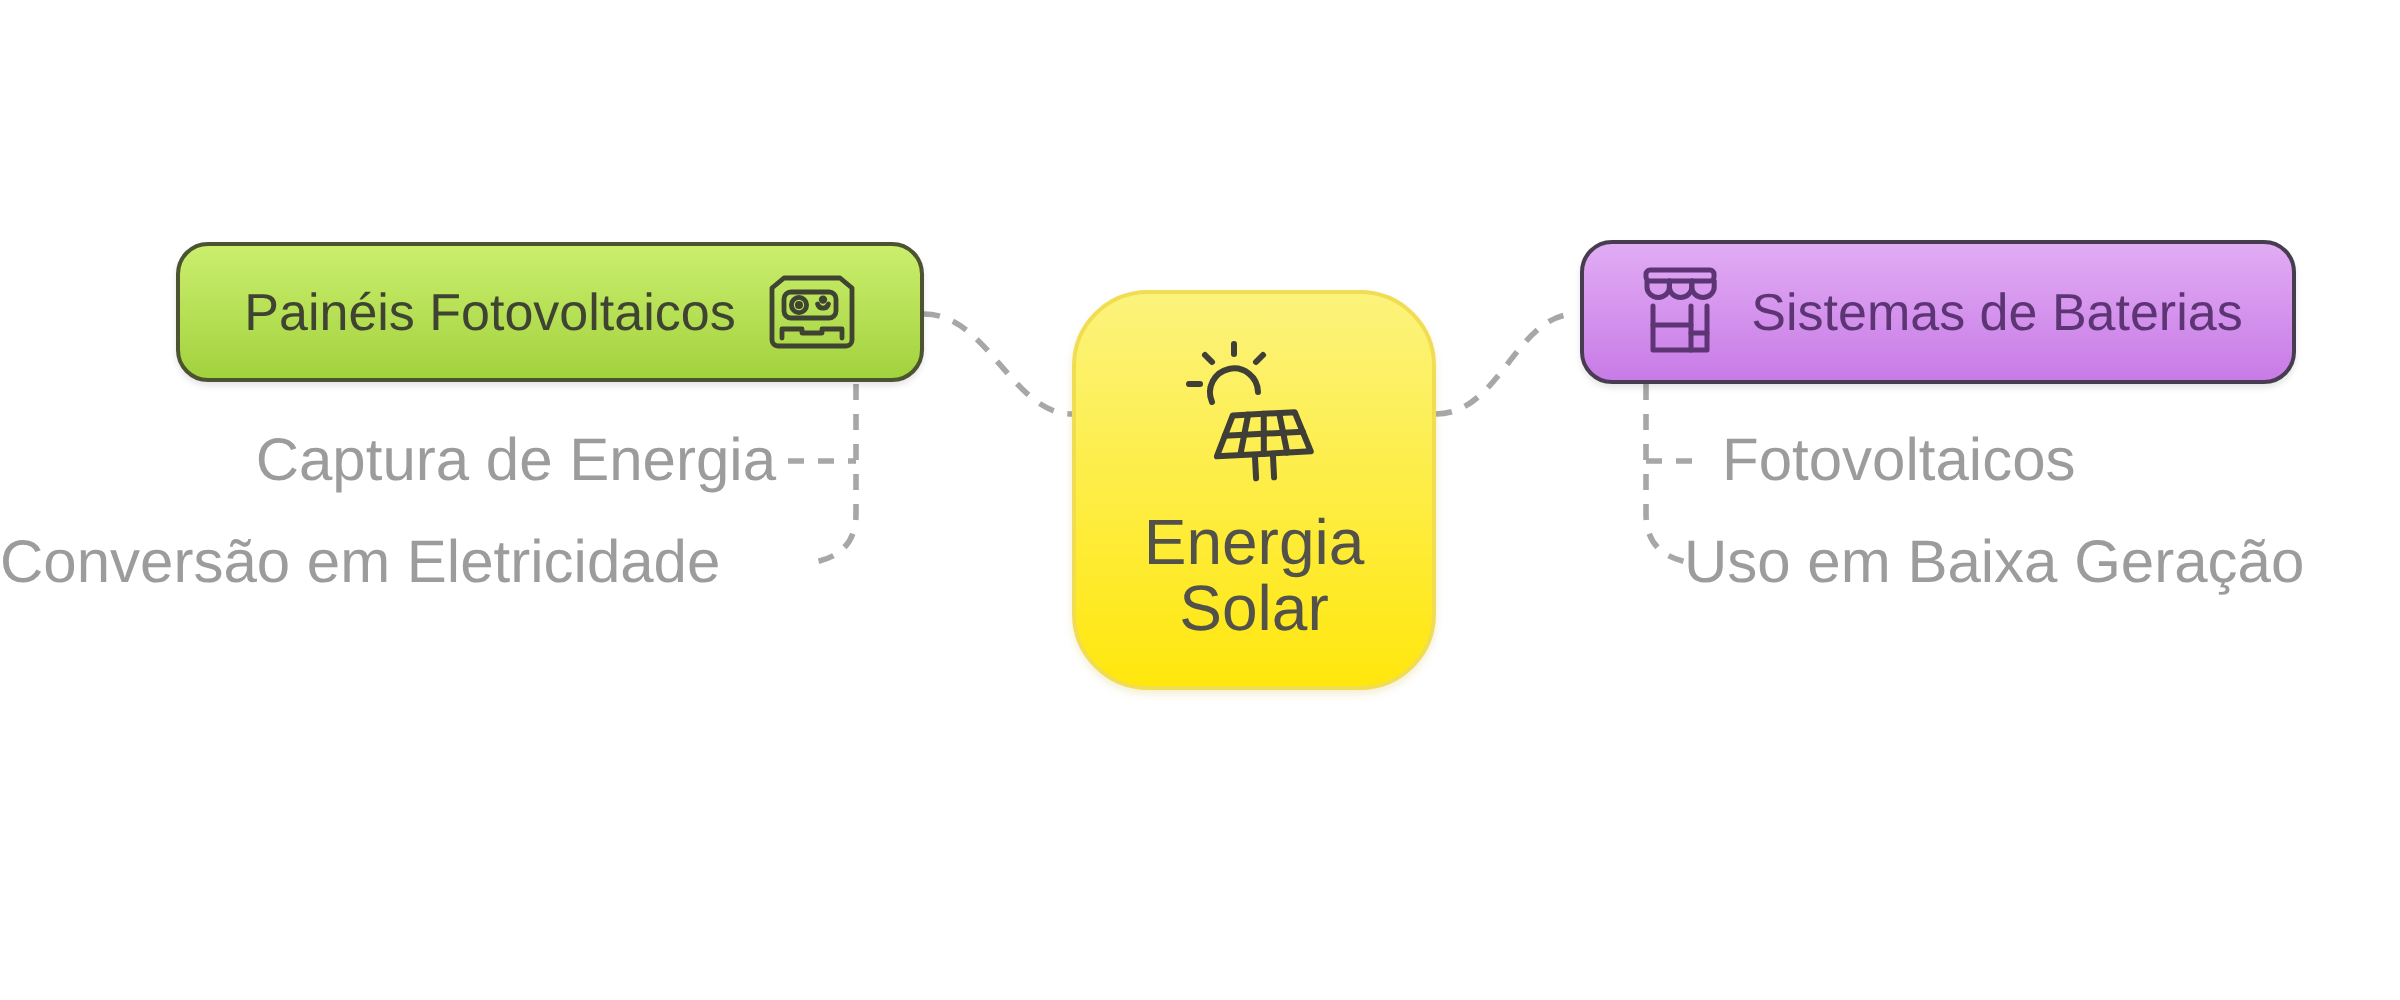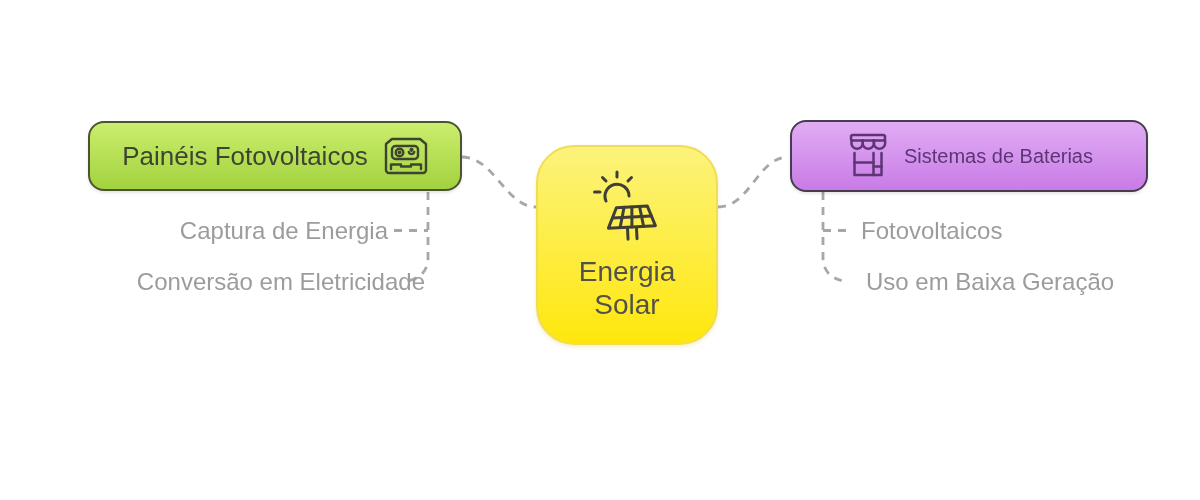--- a/index.html
+++ b/index.html
@@ -18,41 +18,41 @@
     gap:16px;box-shadow:0 2px 3px rgba(0,0,0,0.10);
   }
   .node-left .label{font-size:26px;color:#3e4431;white-space:nowrap;}
 
   .node-right{
     left:790px;top:120px;width:358px;height:72px;
     background:linear-gradient(180deg,#e1acf4 0%,#c87be6 100%);
     border:2.5px solid #483c50;border-radius:16px;
     gap:13px;box-shadow:0 2px 3px rgba(0,0,0,0.10);
   }
-  .node-right .label{font-size:20px;color:#5d3575;white-space:nowrap;}
+  .node-right .label{font-size:26px;color:#5d3575;white-space:nowrap;}
 
   .node-center{
     left:536px;top:145px;width:182px;height:200px;
     background:linear-gradient(180deg,#fcf37c 0%,#ffe70d 100%);
     border:2px solid #f0dd52;border-radius:38px;
     flex-direction:column;gap:10px;
     box-shadow:0 2px 4px rgba(190,160,0,0.18);
   }
   .node-center .label{
-    font-size:28px;line-height:33px;color:#53524a;text-align:center;
+    font-size:32px;line-height:33px;color:#53524a;text-align:center;
     max-width:120px;
   }
 
   .child{
-    position:absolute;font-size:24px;line-height:29px;color:#9c9c9c;white-space:nowrap;
+    position:absolute;font-size:30px;line-height:29px;color:#9c9c9c;white-space:nowrap;
   }
   .child-captura{left:0;width:388px;top:216px;text-align:right;}
-  .child-conversao{left:0;width:380px;top:267px;text-align:right;padding-left:45px;}
+  .child-conversao{left:0;width:380px;top:267px;text-align:left;}
   .child-armazenamento{left:861px;top:216px;}
-  .child-uso{left:866px;top:267px;}
+  .child-uso{left:842px;top:267px;}
 
   .icon{display:inline-flex;align-items:center;justify-content:center;}
   .icon svg{display:block;}
 </style>
 </head>
 <body>
 
 <div class="canvas">
 
   <svg class="connectors" viewBox="0 0 1200 500">

